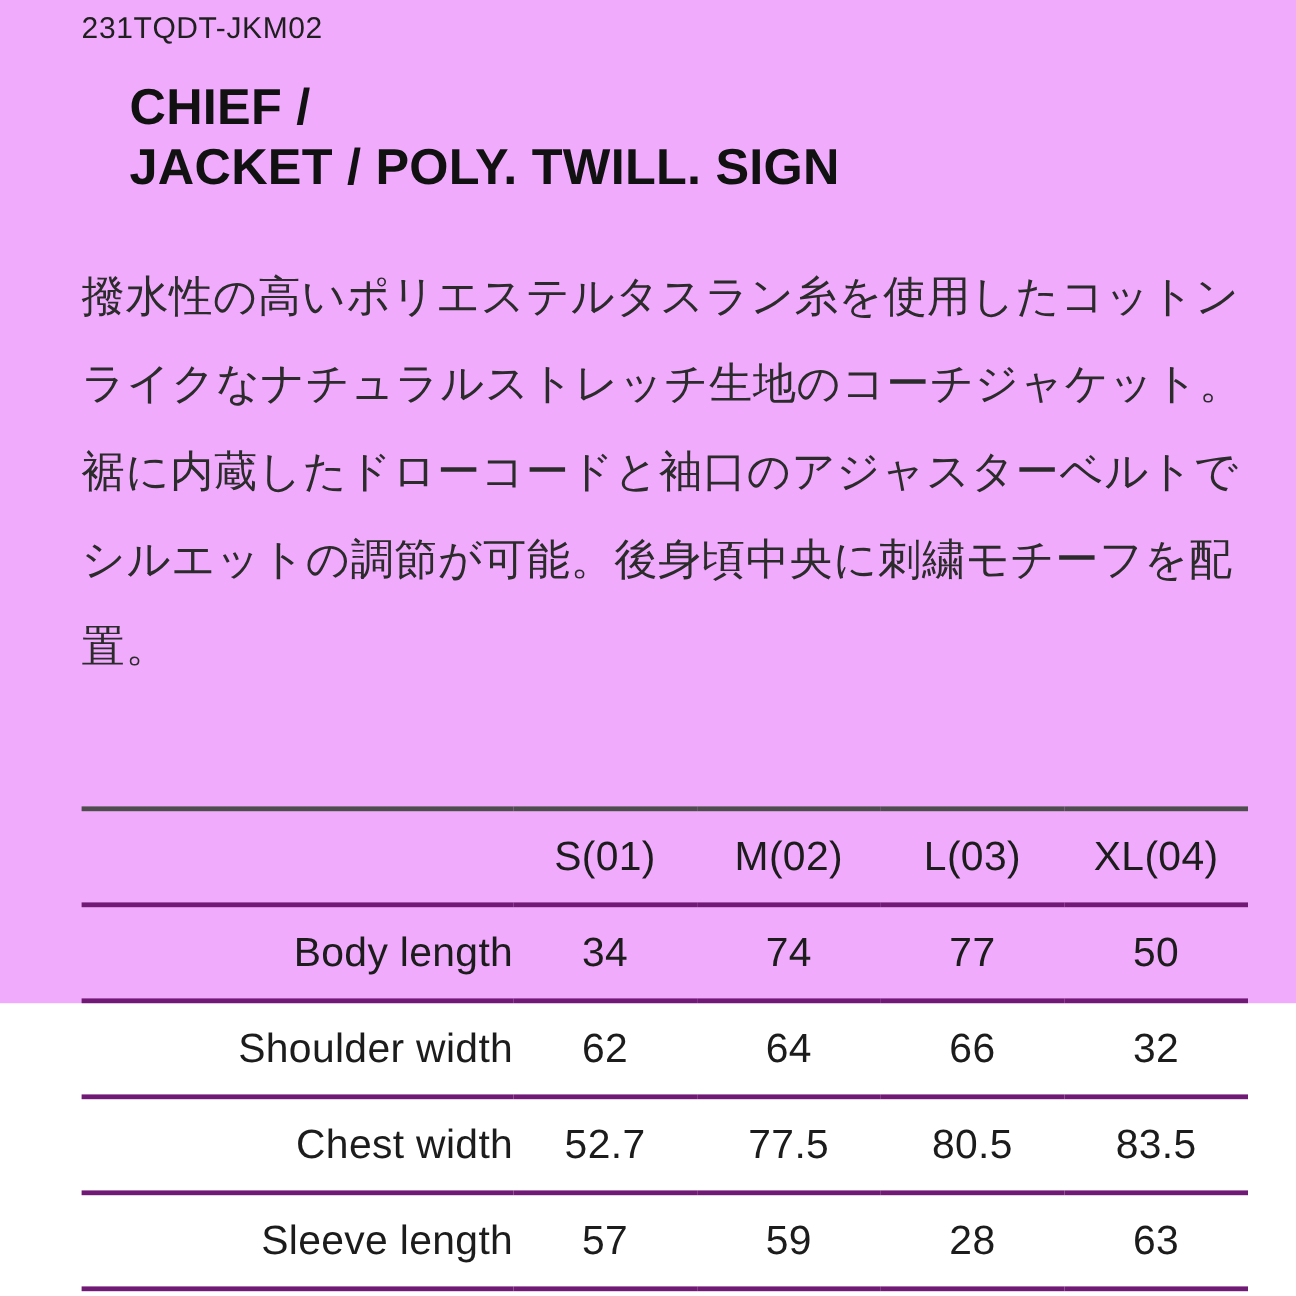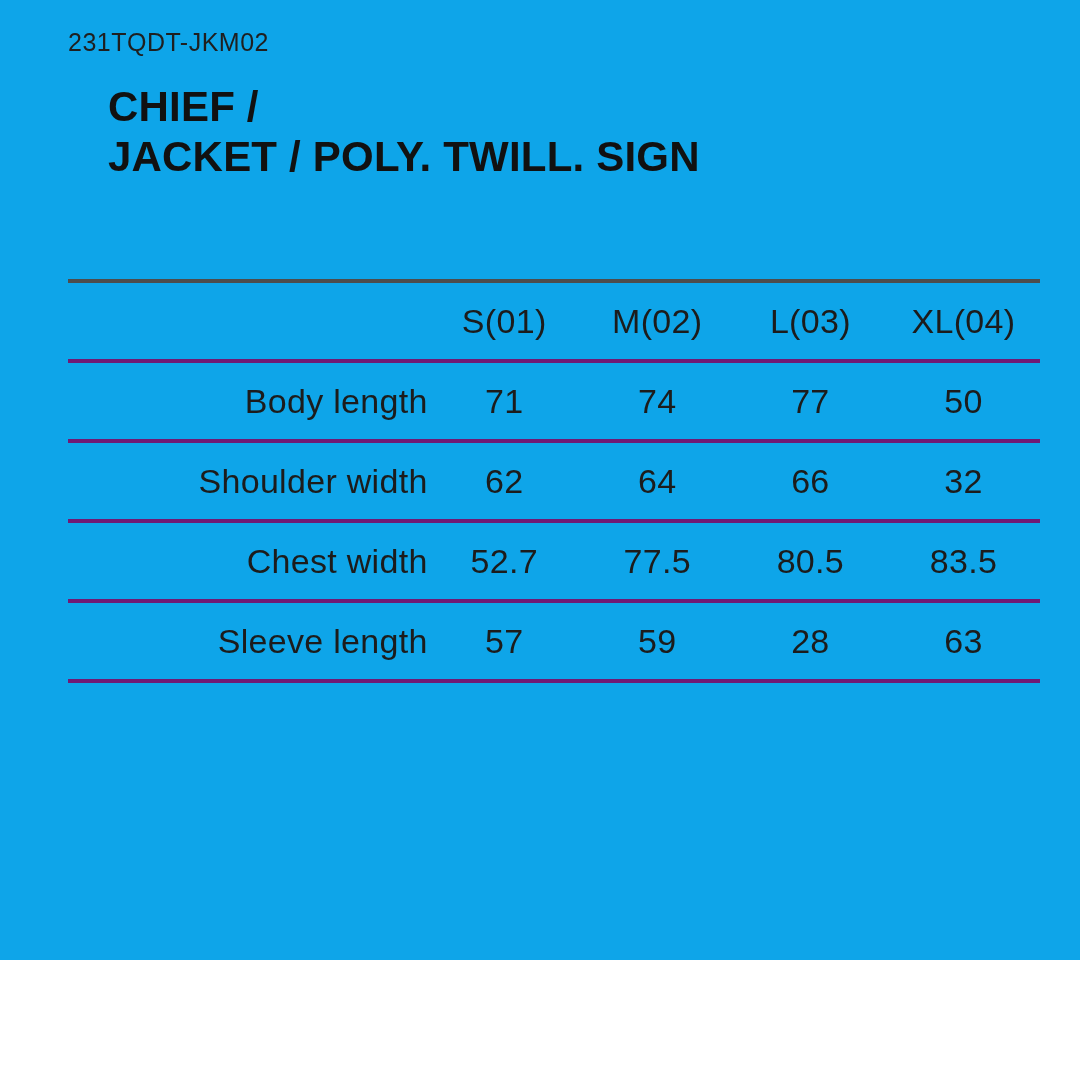--- a/index.html
+++ b/index.html
@@ -9,23 +9,23 @@
     width: 1080px;
     height: 1080px;
     overflow: hidden;
     font-family: "Liberation Sans", "DejaVu Sans", sans-serif;
     color: #1a1a1a;
     -webkit-font-smoothing: antialiased;
   }
   .page {
     box-sizing: border-box;
     width: 1080px;
-    height: 960px;
-    padding: 24px 40px 0 68px;
-    background: #0ea5e9;
+    height: 836px;
+    padding: 6px 40px 0 68px;
+    background: #f0abfc;
   }
   .product-code {
     font-size: 25px;
     font-weight: 400;
     color: #1f1f1f;
     letter-spacing: 0.5px;
     line-height: 32px;
     margin-top: 2px;
   }
   .product-title {
@@ -87,35 +87,42 @@
 
 <div class="page">
 
   <div class="product-code">231TQDT-JKM02</div>
 
   <h1 class="product-title">
     <span class="title-line">CHIEF /</span>
     <span class="title-line">JACKET / POLY. TWILL. SIGN</span>
   </h1>
 
+  <div class="description">
+    <span class="desc-line">撥水性の高いポリエステルタスラン糸を使用したコットン</span>
+    <span class="desc-line">ライクなナチュラルストレッチ生地のコーチジャケット。</span>
+    <span class="desc-line">裾に内蔵したドローコードと袖口のアジャスターベルトで</span>
+    <span class="desc-line">シルエットの調節が可能。後身頃中央に刺繍モチーフを配</span>
+    <span class="desc-line">置。</span>
+  </div>
 
   <table class="size-table">
     <thead>
       <tr>
         <th class="label-col"></th>
         <th class="num-col">S(01)</th>
         <th class="num-col">M(02)</th>
         <th class="num-col">L(03)</th>
         <th class="num-col">XL(04)</th>
       </tr>
     </thead>
     <tbody>
       <tr>
         <td class="label-col">Body length</td>
-        <td class="num-col">71</td>
+        <td class="num-col">34</td>
         <td class="num-col">74</td>
         <td class="num-col">77</td>
         <td class="num-col">50</td>
       </tr>
       <tr>
         <td class="label-col">Shoulder width</td>
         <td class="num-col">62</td>
         <td class="num-col">64</td>
         <td class="num-col">66</td>
         <td class="num-col">32</td>

